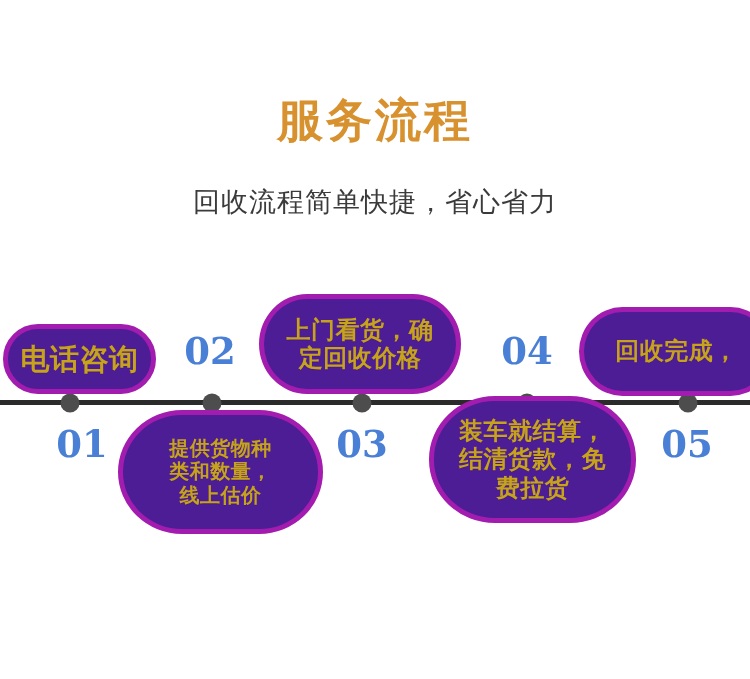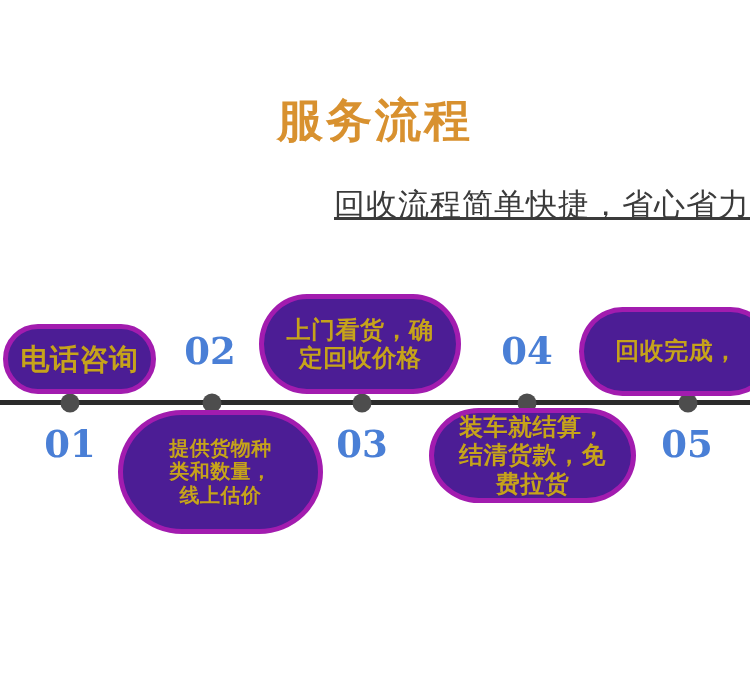--- a/index.html
+++ b/index.html
@@ -16,26 +16,25 @@
   .title{
     position:absolute;left:0;top:66px;width:750px;
     text-align:center;
     font-size:46px;font-weight:bold;
     letter-spacing:3px;
     color:#d8912f;
     line-height:1.15;
   }
   .subtitle{
     position:absolute;left:0;top:158px;width:750px;
-    text-align:right;
-    font-size:31px;font-weight:500;
+    text-align:center;
+    font-size:27px;font-weight:500;
     letter-spacing:1px;
     color:#3b3b3b;
     line-height:1.2;
-    text-decoration:underline;
   }
 
   
   .timeline{
     position:absolute;left:0;top:372px;width:750px;height:5px;
     background:#2b2b2b;
   }
   .node{
     position:absolute;
     width:19px;height:19px;border-radius:50%;
@@ -86,21 +85,21 @@
     font-size:20px;
   }
   
   .b3{
     left:259px;top:266px;width:202px;height:100px;
     border-radius:48px/50px;
     font-size:24px;
   }
   
   .b4{
-    left:429px;top:380px;width:207px;height:95px;
+    left:429px;top:368px;width:207px;height:127px;
     border-radius:66px/63px;
     font-size:24px;
     font-family:Liberation Serif, serif;
   }
   
   .b5{
     left:579px;top:279px;width:195px;height:89px;
     border-radius:44px/45px;
     font-size:24px;
   }
@@ -114,21 +113,21 @@
   <div class="subtitle">回收流程简单快捷，省心省力</div>
 
   <div class="timeline"></div>
 
   <div class="node" style="left:70px;"></div>
   <div class="node" style="left:212px;"></div>
   <div class="node" style="left:362px;"></div>
   <div class="node" style="left:527px;"></div>
   <div class="node" style="left:688px;"></div>
 
-  <div class="num" style="left:70px;top:398px;">01</div>
+  <div class="num" style="left:82px;top:398px;">01</div>
   <div class="num" style="left:210px;top:305px;">02</div>
   <div class="num" style="left:362px;top:398px;">03</div>
   <div class="num" style="left:527px;top:305px;">04</div>
   <div class="num" style="left:687px;top:398px;">05</div>
 
   <div class="bubble b1">
     <span class="txt">
       <span>电话咨询</span>
     </span>
   </div>

